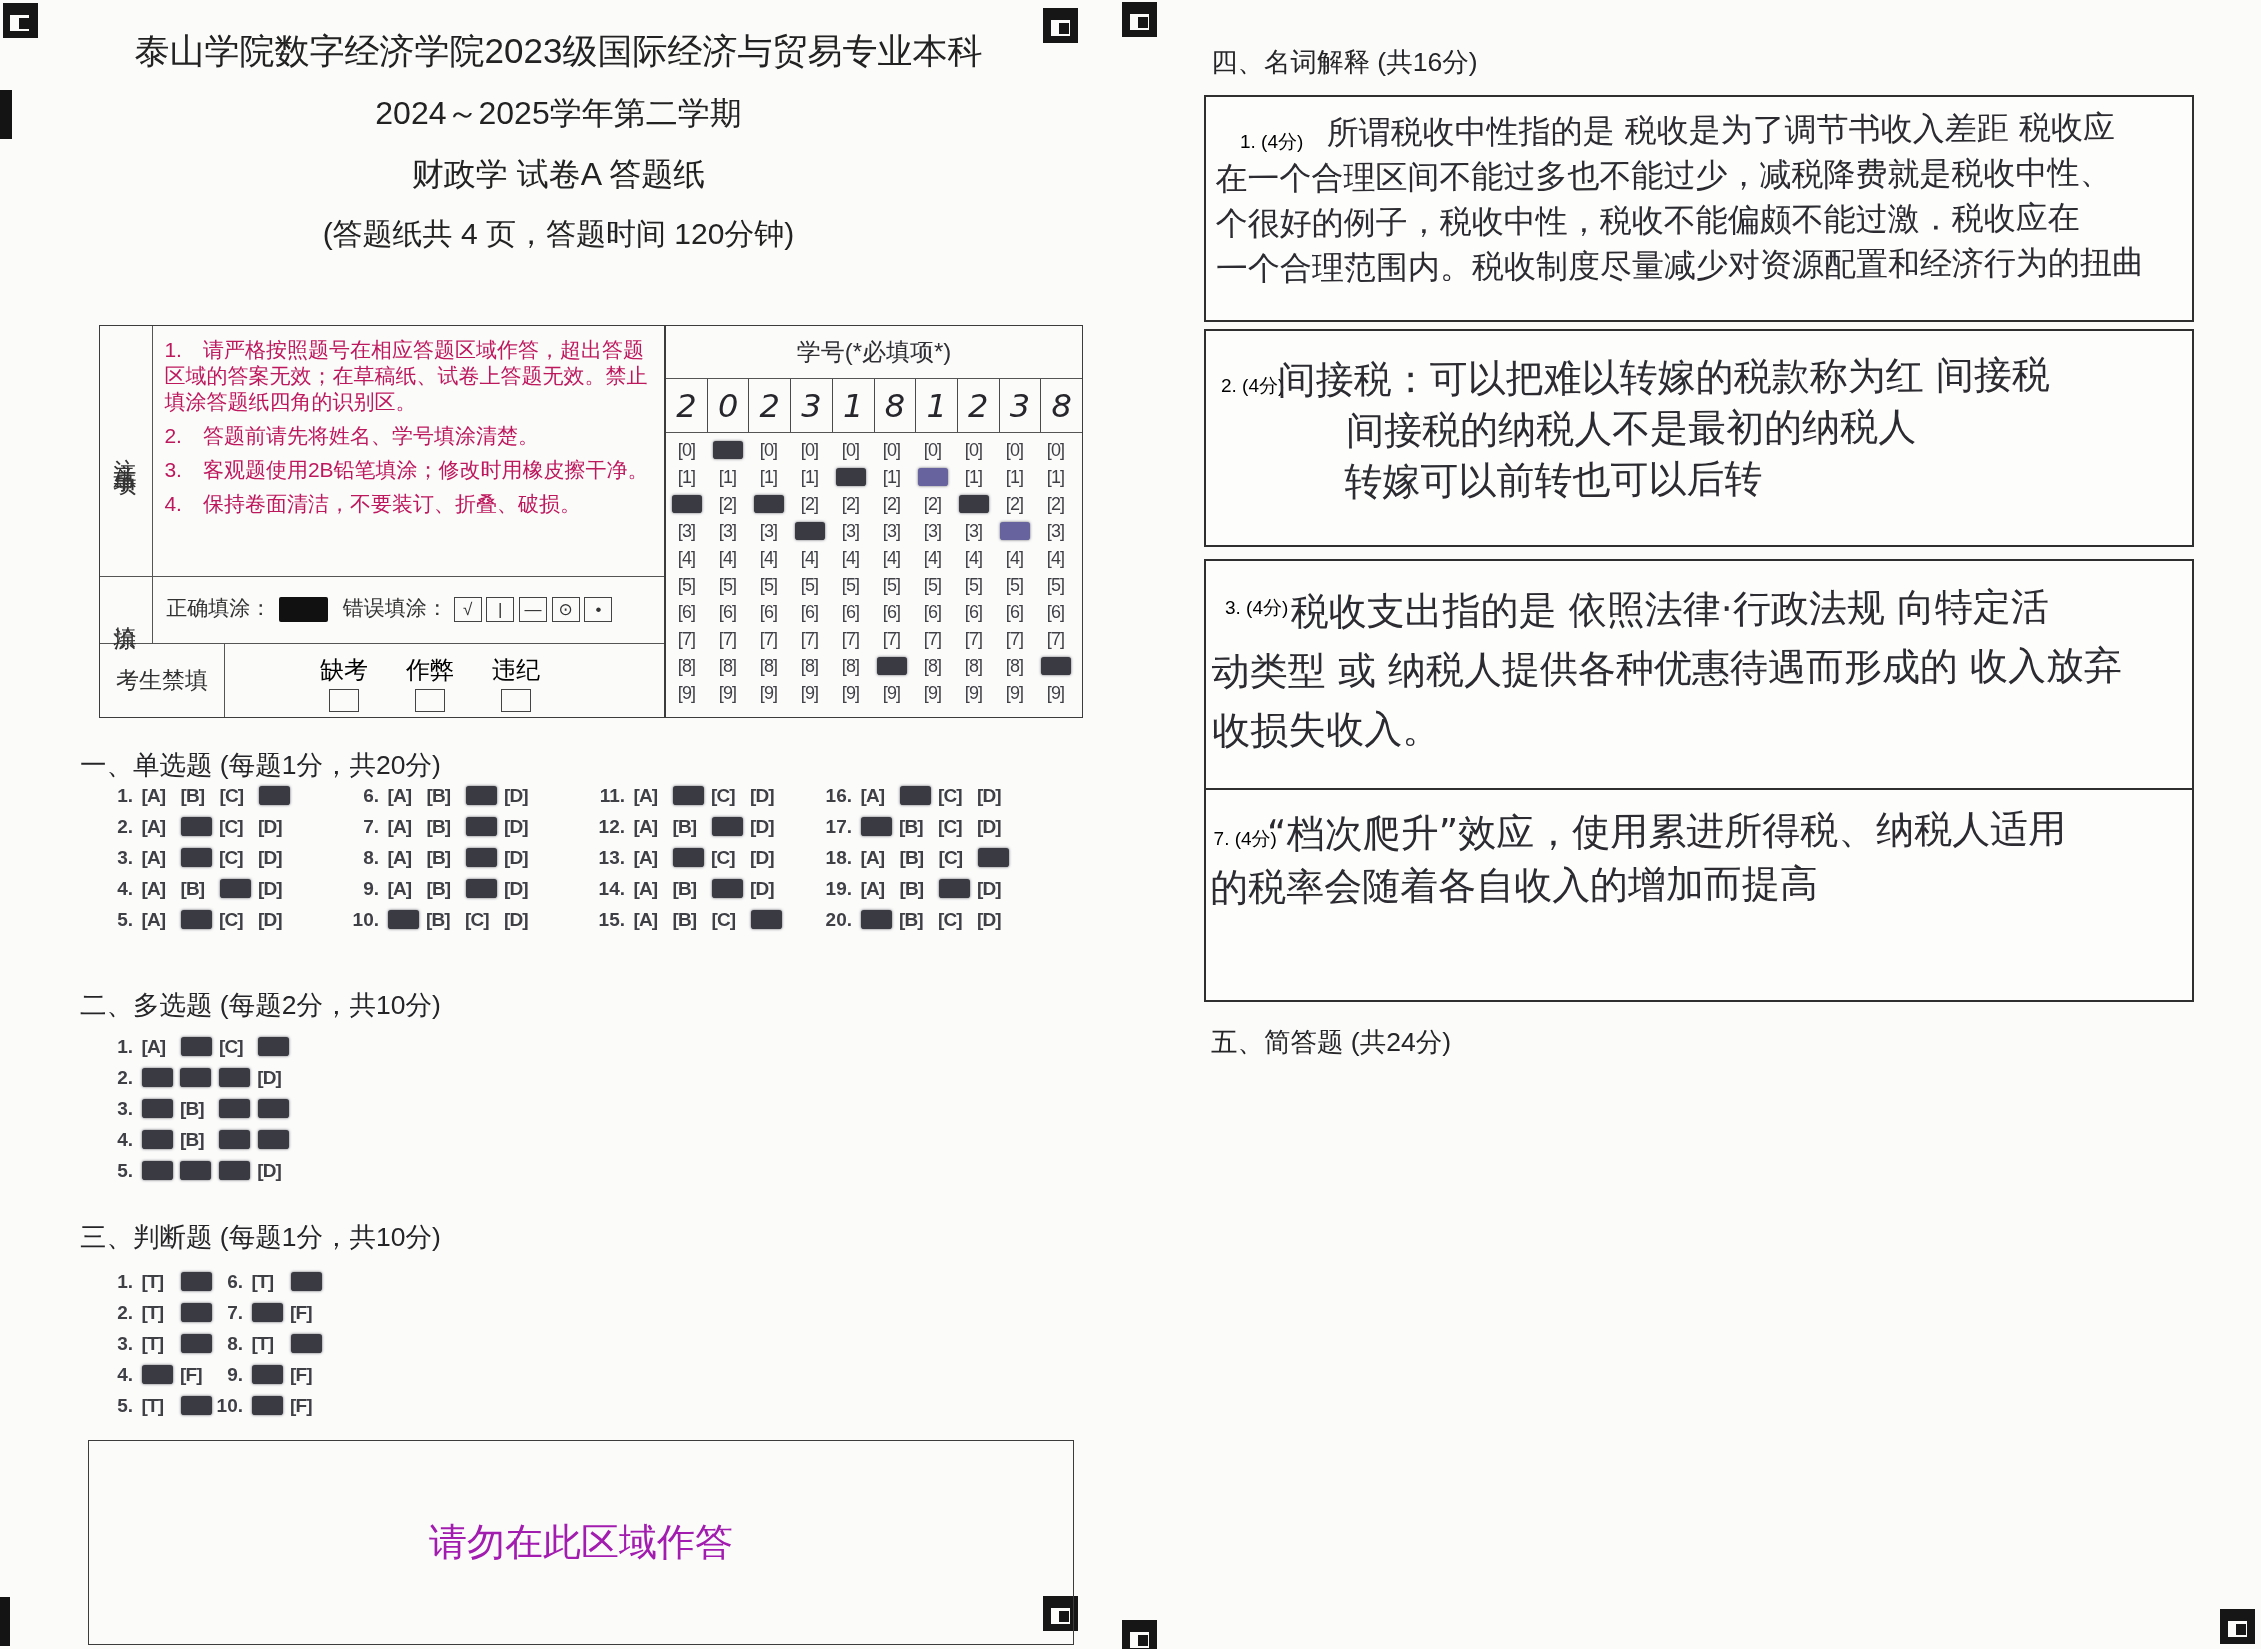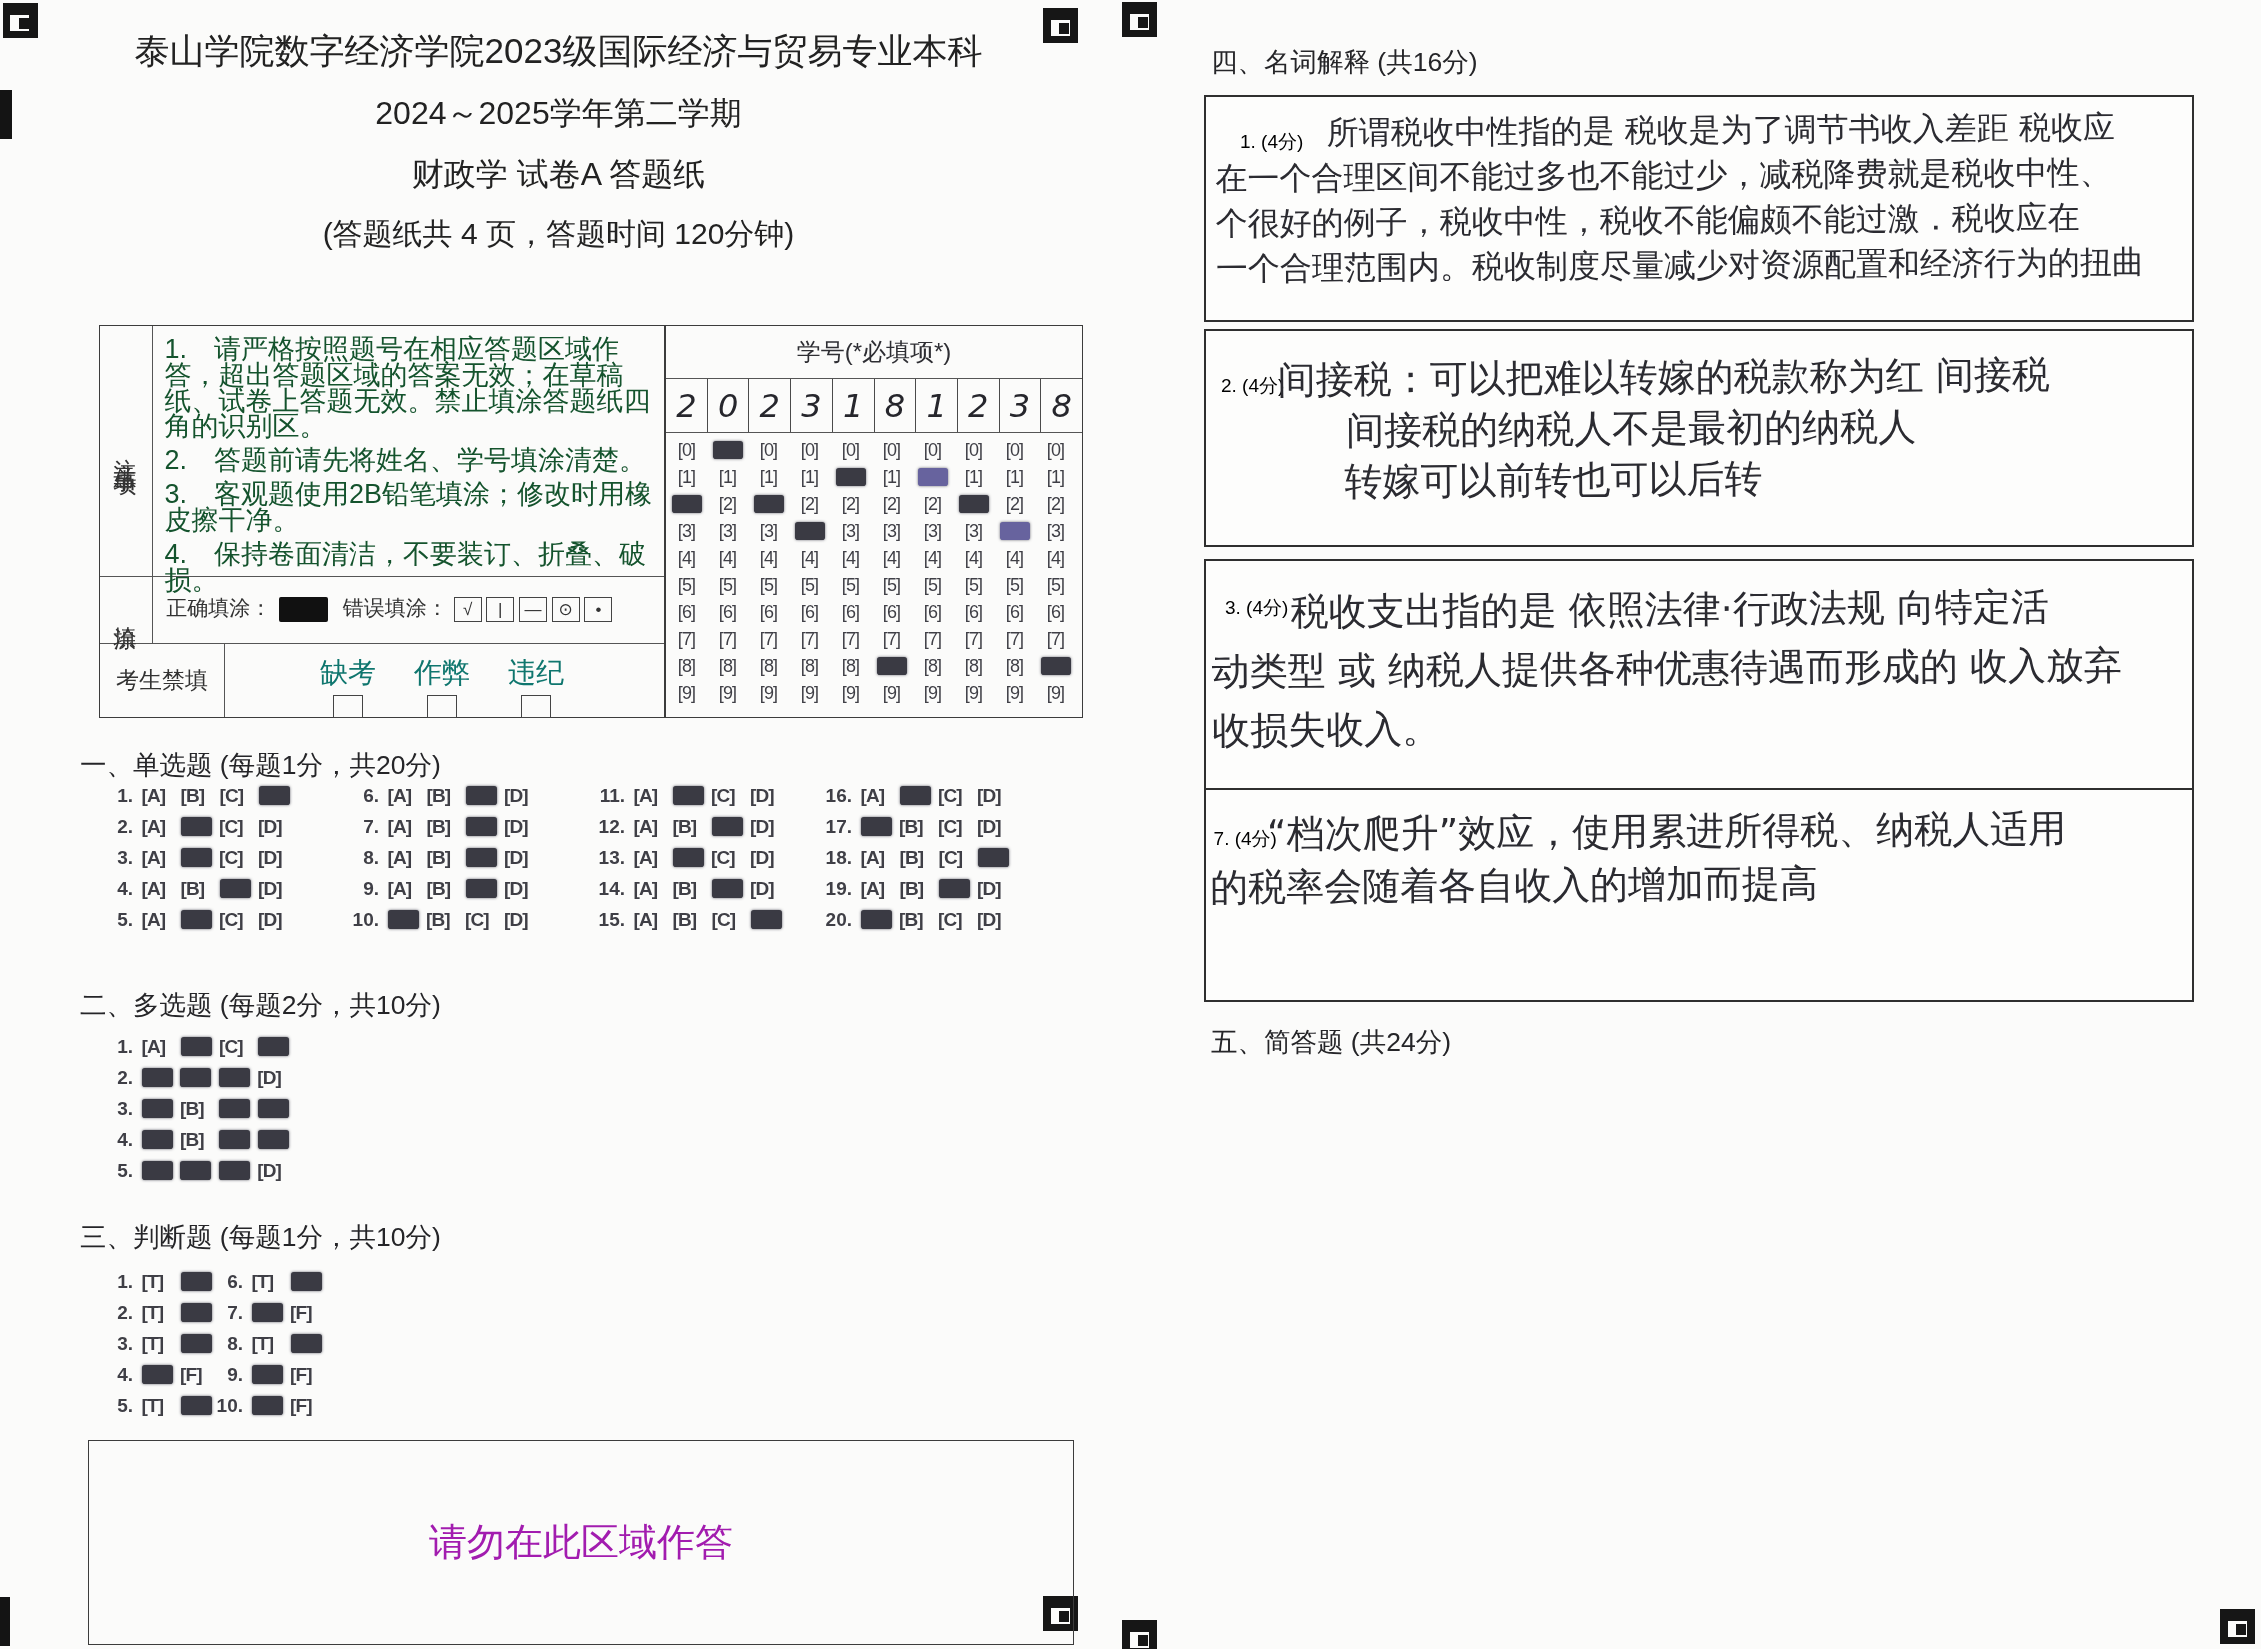--- a/index.html
+++ b/index.html
@@ -16,31 +16,31 @@
   .t-line2,.t-line3{font-size:32px;margin-bottom:17px;}
   .t-line4{font-size:30px;}
   
   #notice{position:absolute;left:99px;top:325px;width:566px;height:393px;border:1.9px solid #3c3c3c;box-sizing:border-box;}
   .n-row1{position:relative;height:250px;border-bottom:1.4px solid #555;}
   .n-row2{position:relative;height:66px;border-bottom:1.4px solid #555;}
   .n-row3{position:relative;height:73px;}
   .n-side{position:absolute;left:0;top:0;width:53px;height:100%;border-right:1.4px solid #555;
           display:flex;align-items:center;justify-content:center;box-sizing:border-box;}
   .vert{writing-mode:vertical-rl;text-orientation:upright;font-size:23px;letter-spacing:5.7px;color:#333;}
-  .n-items{margin-left:53px;padding:11.4px 7.6px 0 11.4px;font-size:27px;line-height:25.6px;color:#14532d;}
+  .n-items{margin-left:53px;padding:11.4px 7.6px 0 11.4px;font-size:21px;line-height:25.6px;color:#be185d;}
   .n-item{margin-bottom:8.5px;}
   .n-fill-content{margin-left:53px;padding:17px 0 0 13.2px;font-size:21px;color:#333;}
   .fill-sample{display:inline-block;width:49px;height:24.6px;background:#111;border-radius:1.9px;vertical-align:middle;margin:0 15px 0 7.6px;}
   .mark-box{display:inline-block;width:28px;height:24.6px;border:1.4px solid #444;margin-right:4.7px;text-align:center;
             font-size:17px;line-height:23px;color:#333;vertical-align:middle;box-sizing:border-box;}
   .n-side-wide{position:absolute;left:0;top:0;width:125px;height:100%;border-right:1.4px solid #555;
                display:flex;align-items:center;justify-content:center;font-size:23px;color:#333;box-sizing:border-box;}
   #forbidden-options{margin-left:125px;padding:9.5px 0 0 95px;}
   .forb{display:inline-block;text-align:center;margin-right:38px;}
-  .forb-label{display:block;font-size:28px;color:#0f766e;}
+  .forb-label{display:block;font-size:24px;color:#000000;}
   .forb-box{display:inline-block;width:28px;height:21px;border:1.4px solid #444;margin-top:3.8px;}
   
   #sid{position:absolute;left:665px;top:325px;width:418px;height:393px;border:1.9px solid #3c3c3c;box-sizing:border-box;}
   #sid-title{height:52px;border-bottom:1.4px solid #555;display:flex;align-items:center;justify-content:center;
              font-size:24px;color:#2e2e33;}
   #sid-digits{height:53px;border-bottom:1.4px solid #555;display:flex;}
   .sid-cell{flex:1;border-right:1.4px solid #4a4a4a;display:flex;align-items:center;justify-content:center;
             font-family:"DejaVu Sans",sans-serif;font-size:32px;font-style:italic;color:#26262c;box-sizing:border-box;}
   .sid-cell:last-child{border-right:none;}
   #sid-grid{padding-top:6.6px;}

